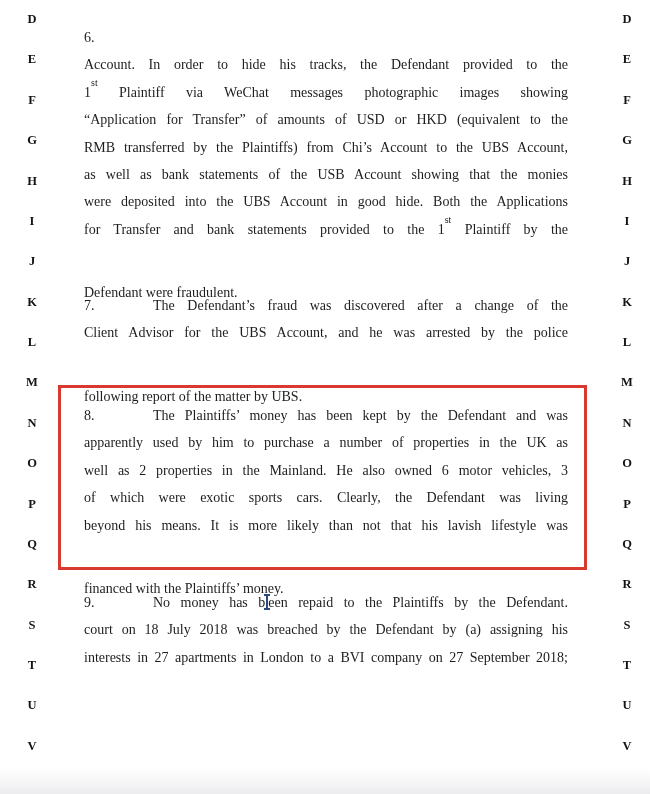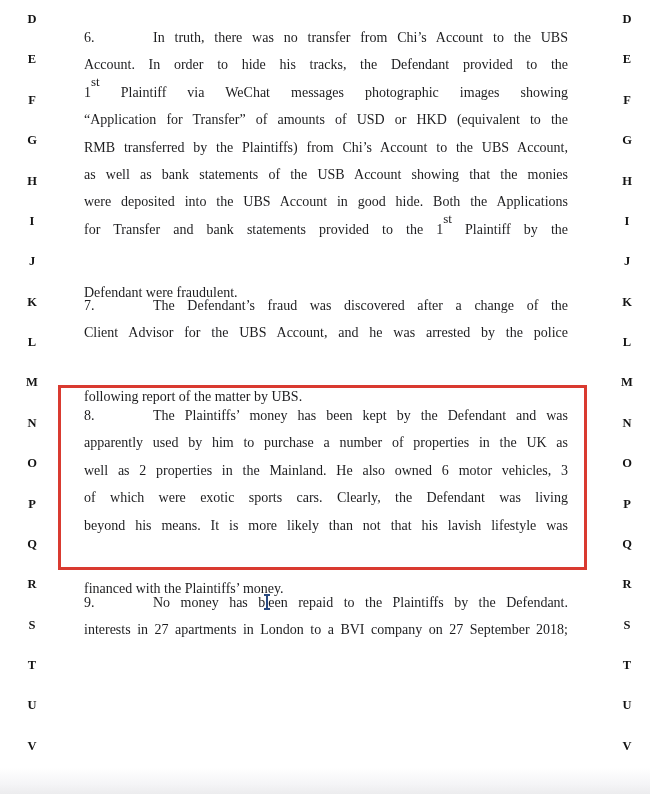--- a/index.html
+++ b/index.html
@@ -54,21 +54,21 @@
     white-space: normal;
   }
   .line.lastline { text-align-last: left; margin-top: 36px; }
   .line.first { padding-left: 69px; }
   .para-num {
     position: absolute;
     left: 0;
     top: 0;
   }
   sup {
-    font-size: 13px;
+    font-size: 10px;
     line-height: 0;
     position: relative;
     top: -5.5px;
   }
   em { font-style: italic; }
 
   
   .highlight-box {
     position: absolute;
     left: 58px;
@@ -160,21 +160,21 @@
       <span class="mletter">Q</span>
       <span class="mletter">R</span>
       <span class="mletter">S</span>
       <span class="mletter">T</span>
       <span class="mletter">U</span>
       <span class="mletter">V</span>
     </div>
 
   <div>
     <section class="para" id="p6">
-        <div class="line first"><span class="para-num">6.</span><span>In truth, there was no transfer from Chi’s Account to the UBS</span></div>
+        <div class="line first"><span class="para-num">6.</span></div>
         <div class="line"><span>Account.  In order to hide his tracks, the Defendant provided to the</span></div>
         <div class="line"><span>1</span><sup>st</sup><span> Plaintiff via WeChat messages photographic images showing</span></div>
         <div class="line"><span>“Application for Transfer” of amounts of USD or HKD (equivalent to the</span></div>
         <div class="line"><span>RMB transferred by the Plaintiffs) from Chi’s Account to the UBS Account,</span></div>
         <div class="line"><span>as well as bank statements of the USB Account showing that the monies</span></div>
         <div class="line"><span>were deposited into the UBS Account in good hide.  Both the Applications</span></div>
         <div class="line"><span>for Transfer and bank statements provided to the 1</span><sup>st</sup><span> Plaintiff by the</span></div>
         <div class="line lastline"><span>Defendant were fraudulent.</span></div>
       </section>
     <section class="para" id="p7">
@@ -189,18 +189,19 @@
           <div class="line"><span>apparently used by him to purchase a number of properties in the UK as</span></div>
           <div class="line"><span>well as 2 properties in the Mainland.  He also owned 6 motor vehicles, 3</span></div>
           <div class="line"><span>of which were exotic sports cars.  Clearly, the Defendant was living</span></div>
           <div class="line"><span>beyond his means.  It is more likely than not that his lavish lifestyle was</span></div>
           <div class="line lastline"><span>financed with the Plaintiffs’ money.</span></div>
         </section>
     </div>
 
     <section class="para" id="p9">
         <div class="line first"><span class="para-num">9.</span><span>No money has b</span><span class="text-cursor"></span><span>een repaid to the Plaintiffs by the Defendant.</span></div>
+        <div class="line"><span>court on 18 July 2018 was breached by the Defendant by (a) assigning his</span></div>
         <div class="line"><span>interests in 27 apartments in London to a BVI company on 27 September 2018;</span></div>
       </section>
   </div>
 
   <div class="bottom-band"></div>
 </div>
 
 </body></html>

